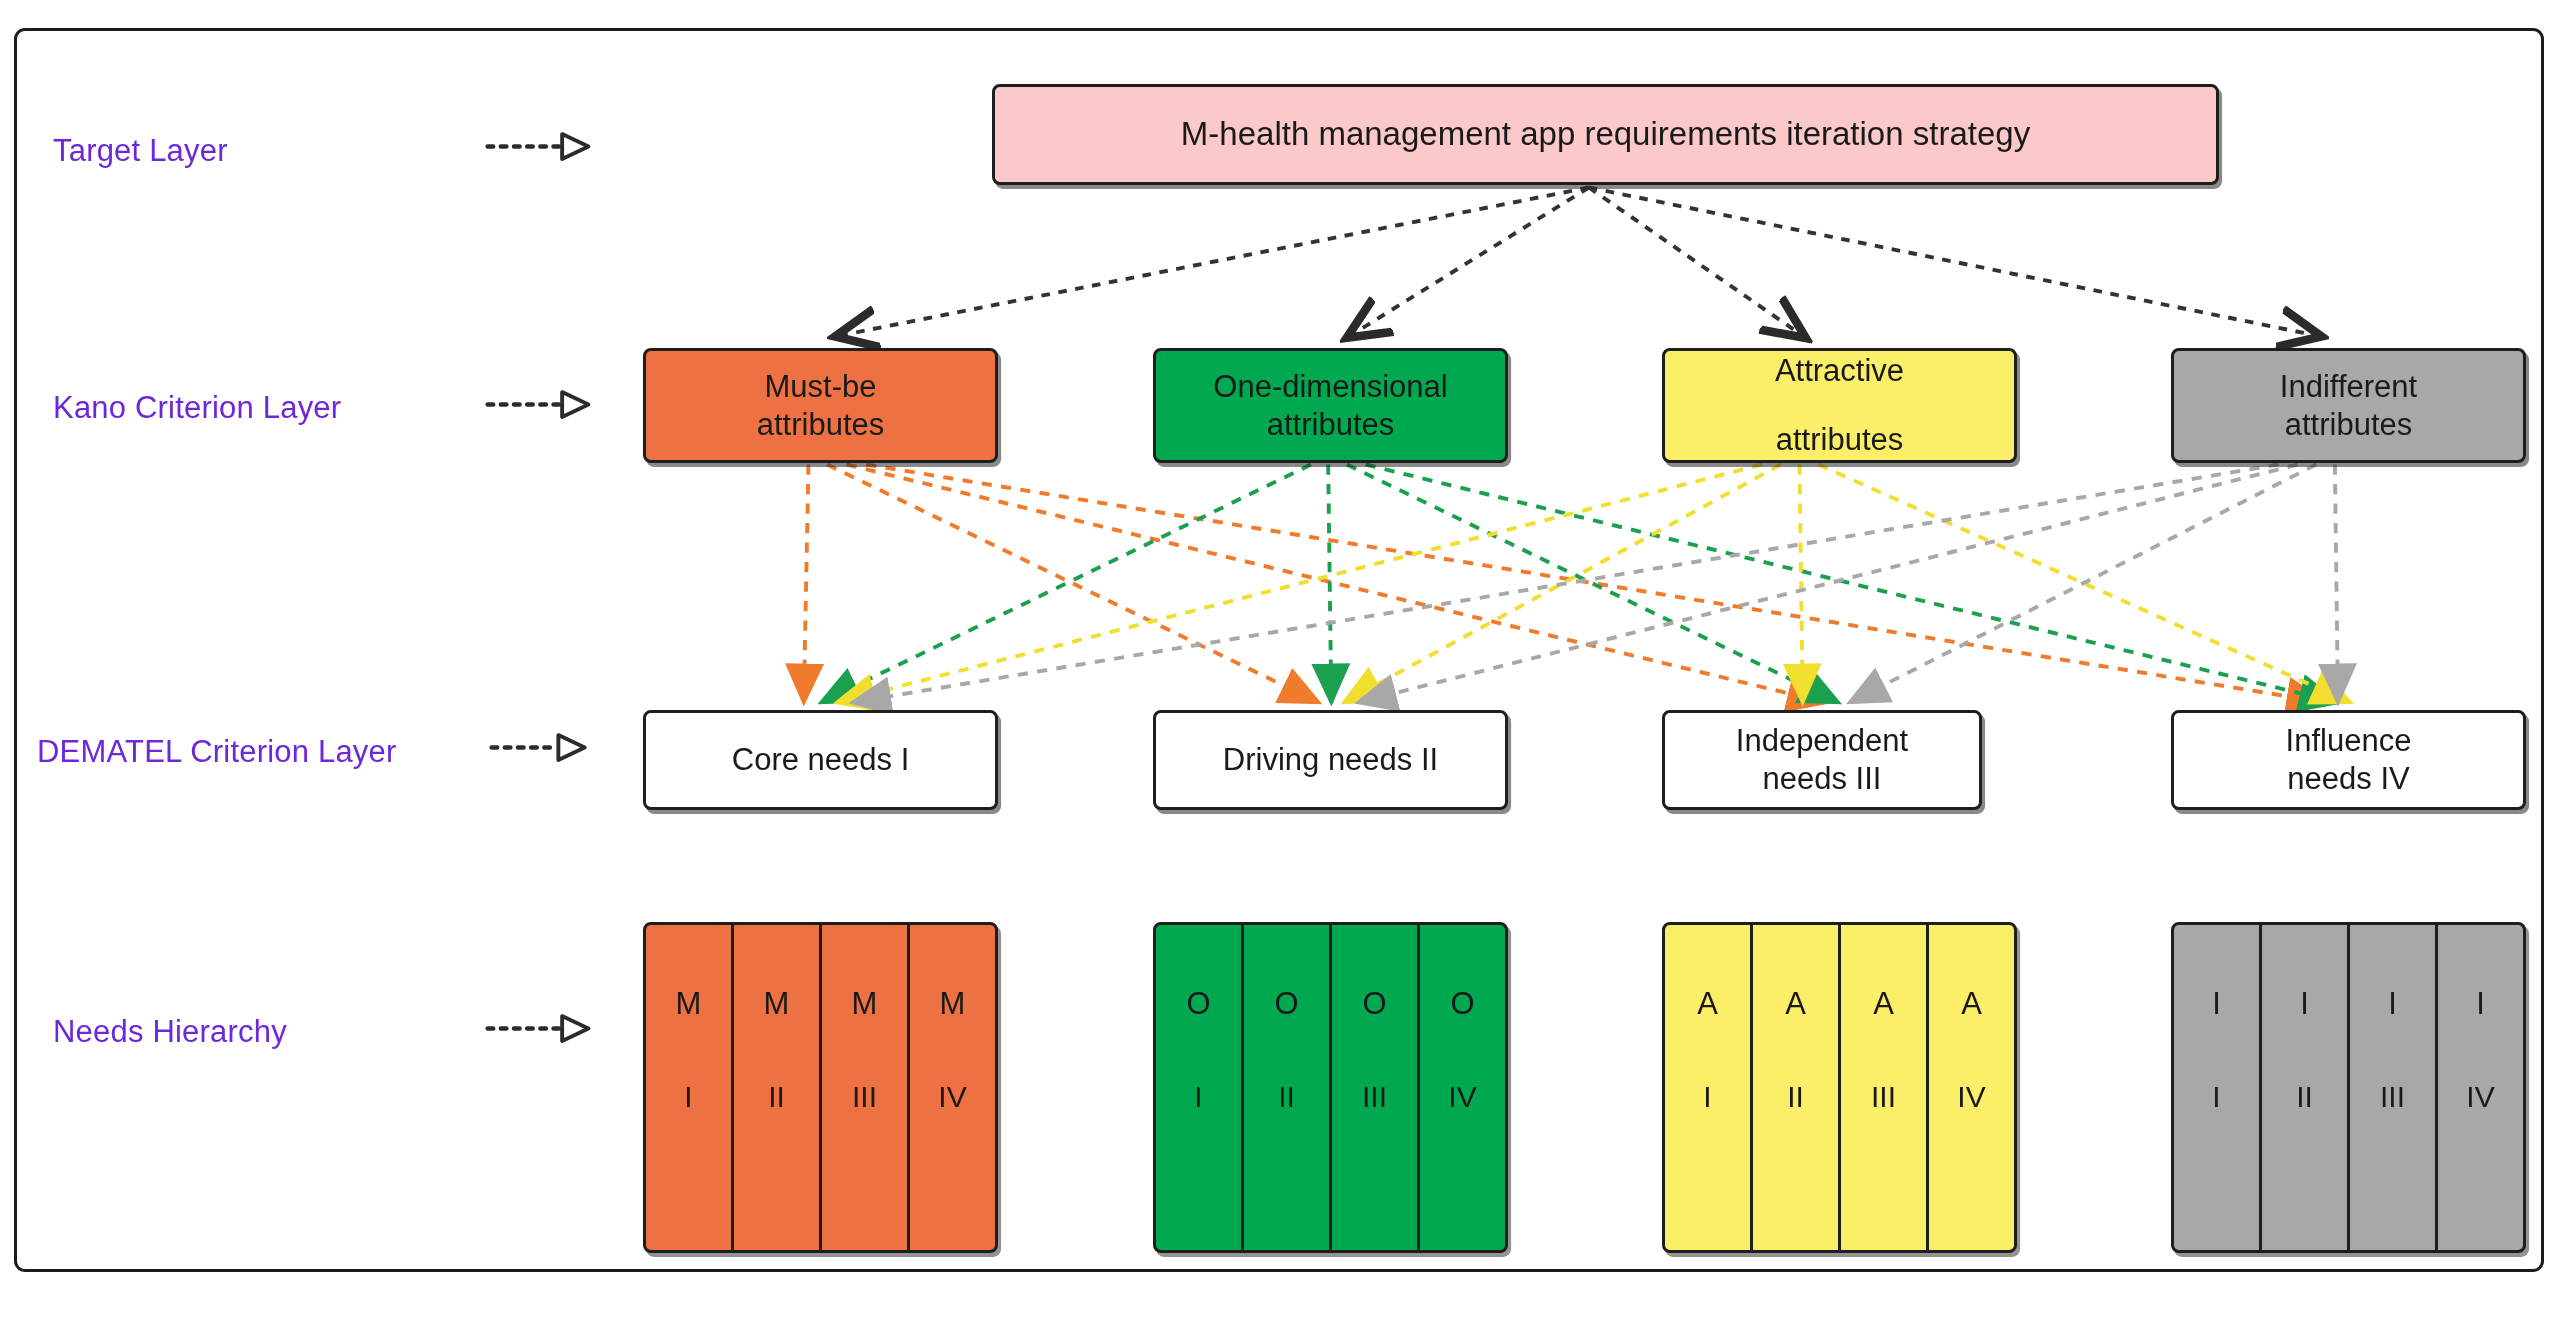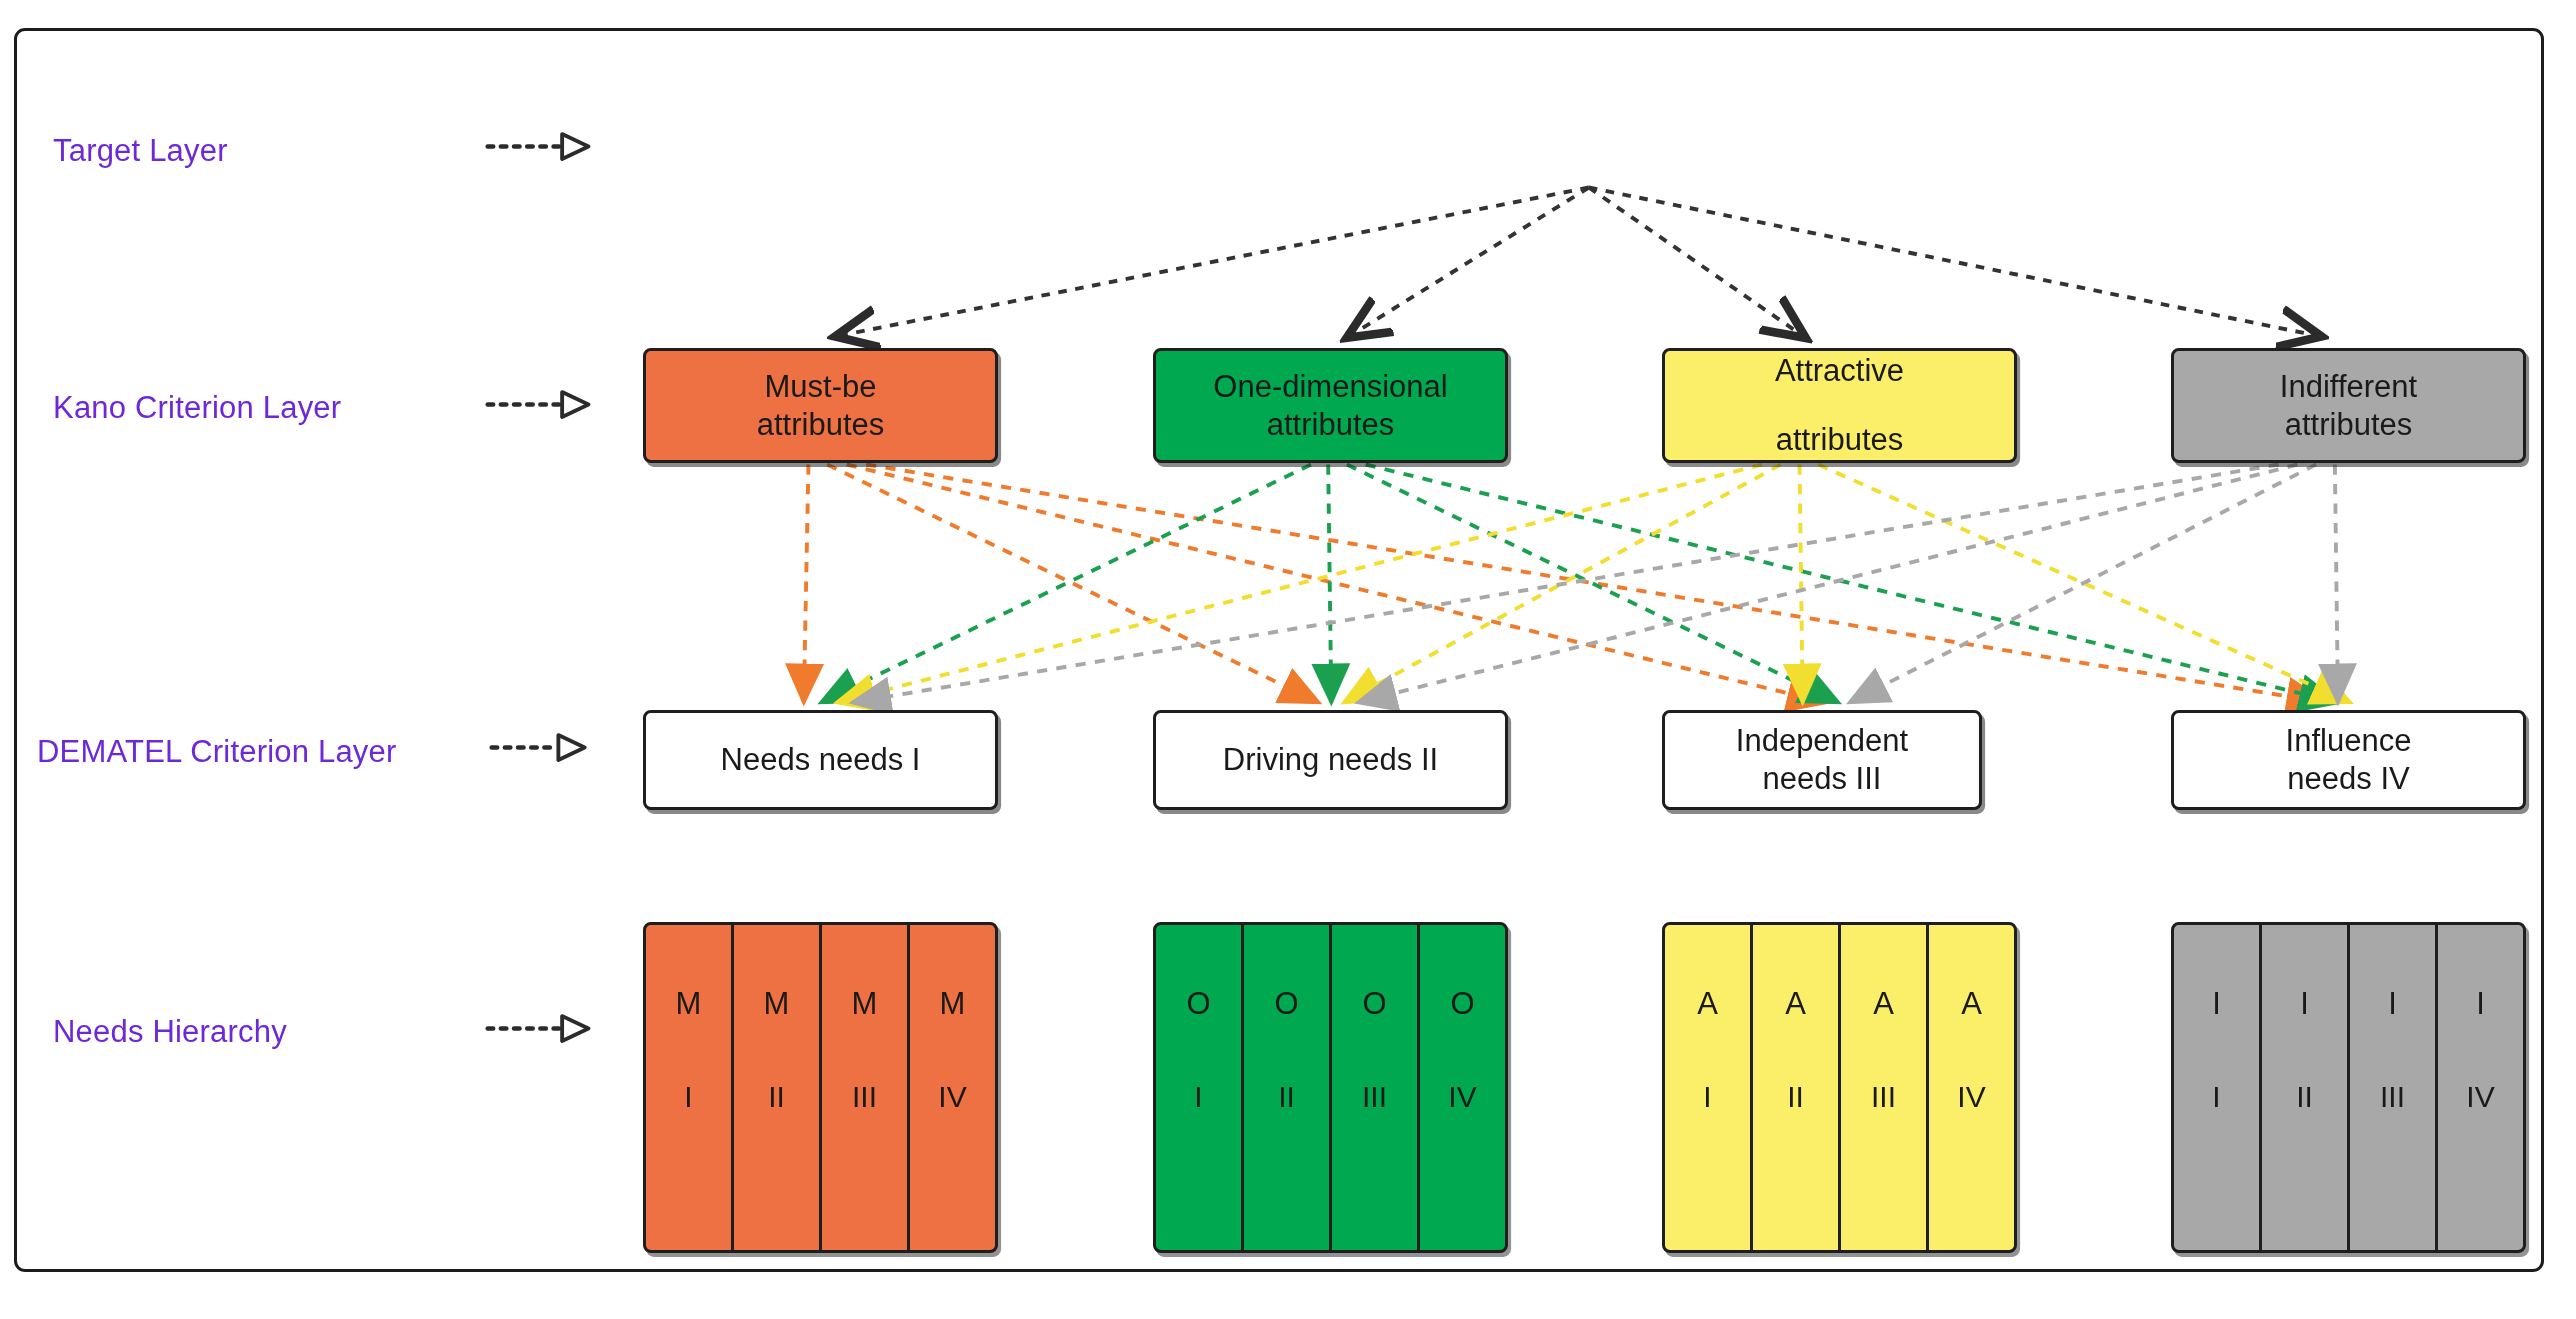--- a/index.html
+++ b/index.html
@@ -195,20 +195,23 @@
     <line x1="4" y1="20" x2="86" y2="20" stroke="#2b2b2b" stroke-width="6" stroke-dasharray="7 10" stroke-linecap="round"></line>
     <path d="M90,4 L124,20 L90,36 Z" fill="none" stroke="#2b2b2b" stroke-width="5" stroke-linejoin="round"></path>
   </svg>
 
   <div class="row-label" style="left:53px; top:1014px;">Needs Hierarchy</div>
   <svg class="row-arrow" style="left:484px; top:1013px;" viewBox="0 0 170 40">
     <line x1="4" y1="20" x2="96" y2="20" stroke="#2b2b2b" stroke-width="6" stroke-dasharray="7 10" stroke-linecap="round"></line>
     <path d="M100,4 L134,20 L100,36 Z" fill="none" stroke="#2b2b2b" stroke-width="5" stroke-linejoin="round"></path>
   </svg>
 
+  <div class="node" id="target-node" style="left:992px; top:84px; width:1227px; height:101px; background:#FBC9C9;">
+    <span class="line">M-health management app requirements iteration strategy</span>
+  </div>
 
   <div class="node kano-node" style="left:643px; top:348px; width:355px; height:115px; background:#ED7142;">
     <span class="line">Must-be</span>
     <span class="line">attributes</span>
   </div>
 
   <div class="node kano-node" style="left:1153px; top:348px; width:355px; height:115px; background:#00A94F;">
     <span class="line">One-dimensional</span>
     <span class="line">attributes</span>
   </div>
@@ -217,21 +220,21 @@
     <span class="line">Attractive</span>
     <span class="line">attributes</span>
   </div>
 
   <div class="node kano-node" style="left:2171px; top:348px; width:355px; height:115px; background:#A8A8A8;">
     <span class="line">Indifferent</span>
     <span class="line">attributes</span>
   </div>
 
   <div class="node dematel-node" style="left:643px; top:710px; width:355px; height:100px;">
-    <span class="line">Needs needs I</span>
+    <span class="line">Core needs I</span>
   </div>
 
   <div class="node dematel-node" style="left:1153px; top:710px; width:355px; height:100px;">
     <span class="line">Driving needs  II</span>
   </div>
 
   <div class="node dematel-node" style="left:1662px; top:710px; width:320px; height:100px;">
     <span class="line">Independent</span>
     <span class="line">needs III</span>
   </div>

